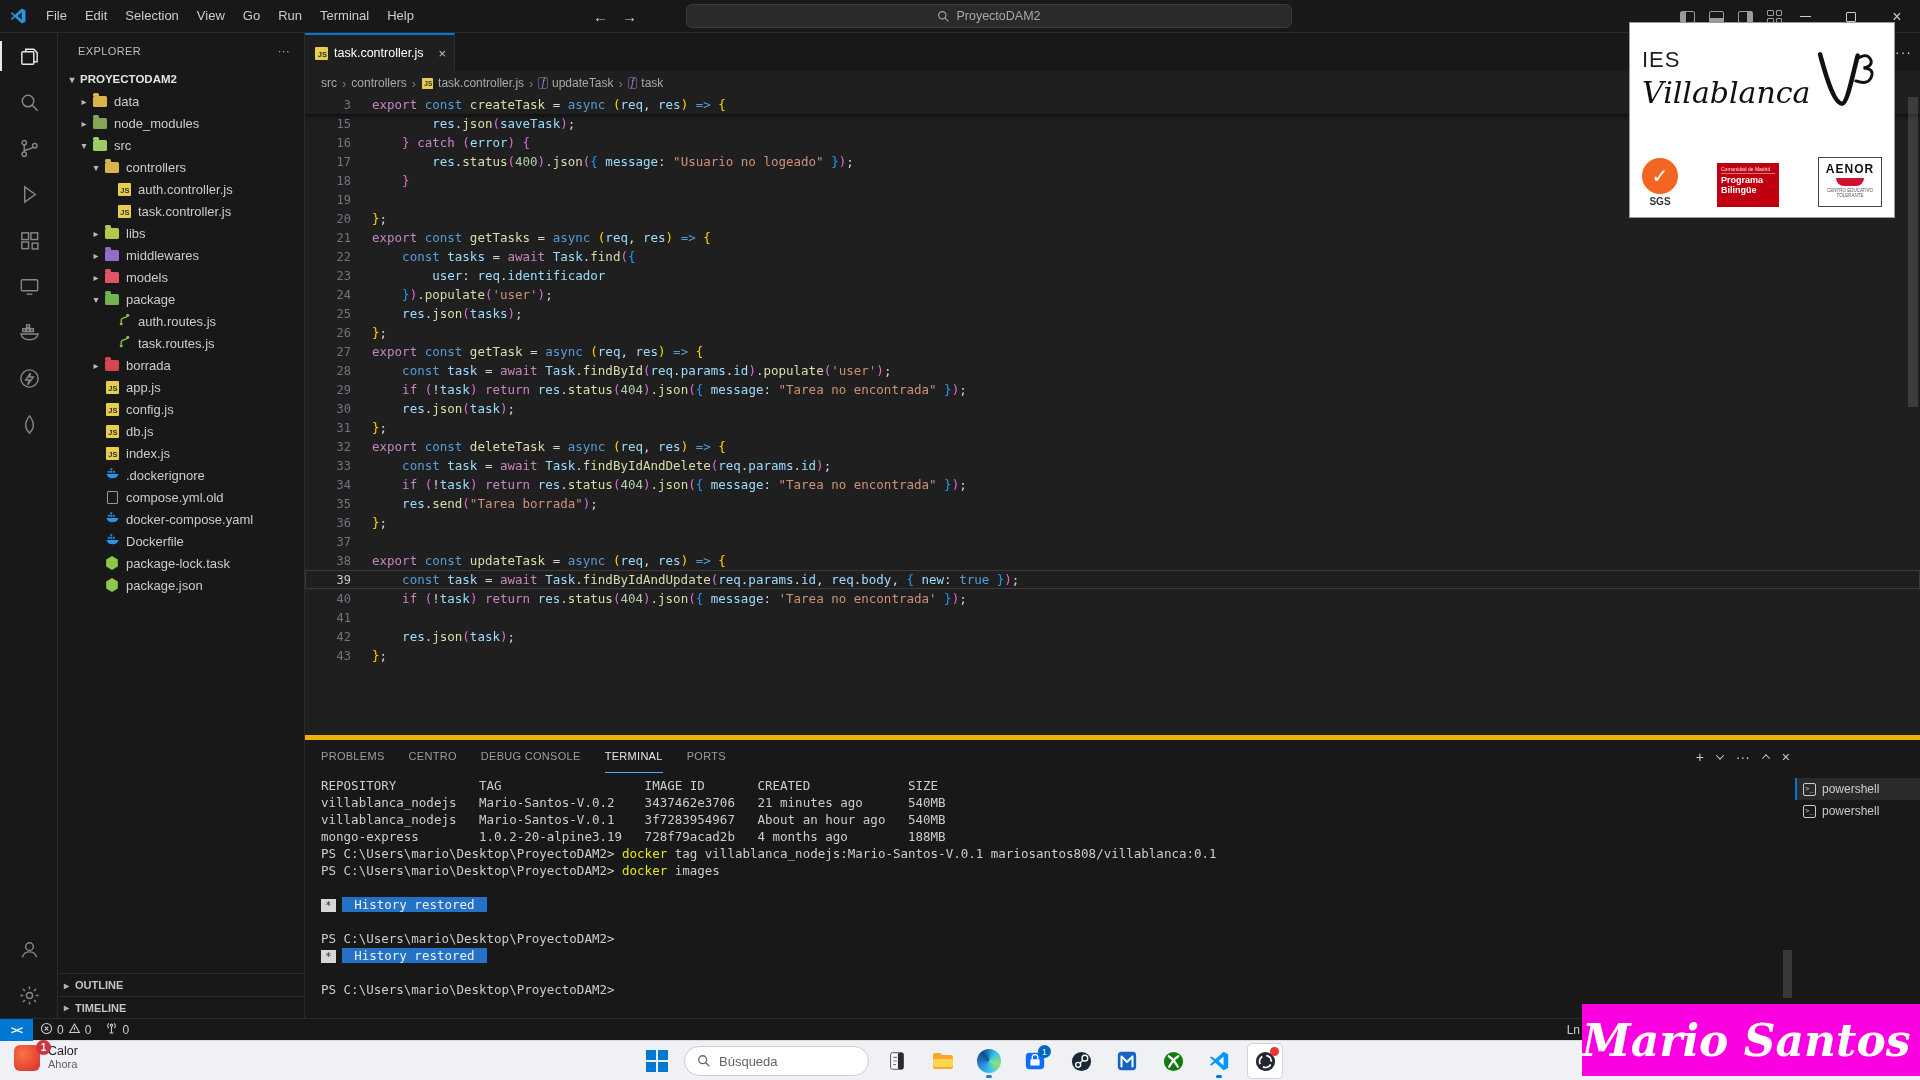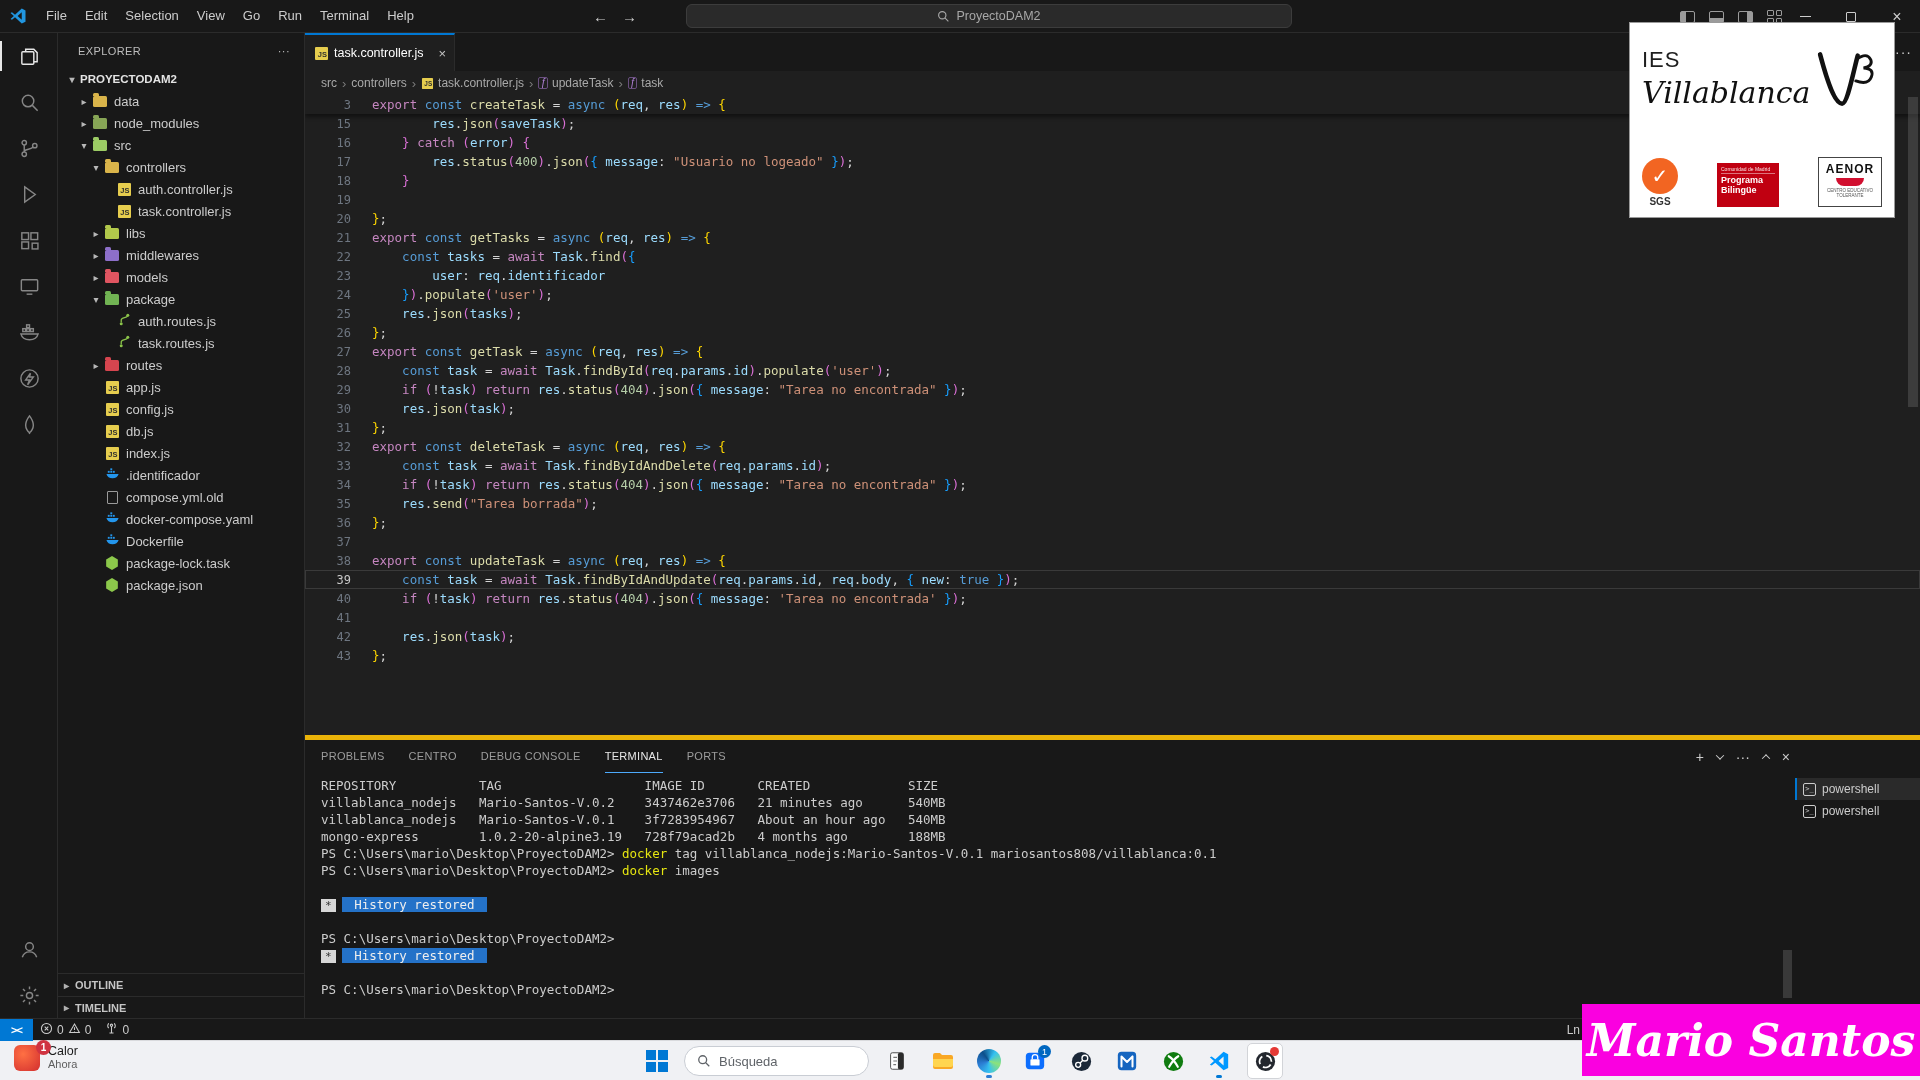--- a/index.html
+++ b/index.html
@@ -137,21 +137,21 @@
   #sgs-circle { width:36px; height:36px; border-radius:50%; background:#f26522; color:#fff; font-size:20px; display:flex; align-items:center; justify-content:center; }
   #sgs-label { font-size:10px; font-weight:bold; color:#333; }
   #bilingue-badge { width:62px; height:44px; background:#c00011; color:#fff; display:flex; flex-direction:column; padding:3px 4px; }
   #bilingue-head { font-size:5px; opacity:.9; border-bottom:1px solid rgba(255,255,255,.5); padding-bottom:1px; margin-bottom:2px; }
   #bilingue-text { font-size:9px; font-weight:bold; line-height:1.1; }
   #aenor-badge { width:64px; height:50px; background:#fff; border:1px solid #444; display:flex; flex-direction:column; align-items:center; padding-top:4px; }
   #aenor-name { font-size:12px; font-weight:bold; letter-spacing:1px; color:#111; }
   #aenor-swoosh { width:28px; height:8px; background:#d10f2f; border-radius:0 0 10px 10px; margin:2px 0; }
   #aenor-sub { font-size:4.5px; color:#555; text-align:center; line-height:1.2; }
 
-  #banner { position:absolute; left:1582px; top:1004px; width:338px; height:72px; background:#fa00e0; z-index:20; display:flex; align-items:center; justify-content:center; }
+  #banner { position:absolute; left:1582px; top:1004px; width:338px; height:72px; background:#fa00e0; z-index:20; display:flex; align-items:center; }
   #banner-text { font-family:"DejaVu Serif", serif; font-style:italic; font-weight:bold; color:#ffffff; font-size:44px; white-space:nowrap; }
 </style>
 </head>
 <body>
 
 <div id="root">
 
   <div id="titlebar">
     <svg id="vscode-logo" viewBox="0 0 24 24">
         <path fill="#2196e0" d="M17 2 8 10.2 4 7 2 8l4.5 4L2 16l2 1 4-3.2L17 22l5-2.5v-15L17 2zM17 7v10l-5.5-5L17 7z"></path>
@@ -383,21 +383,21 @@
                   <path d="M4.5 10.8V8.5c0-3 7-2 7-5" stroke="#8bc34a" stroke-width="1.4" fill="none"></path>
                 </svg></span>
             </span>
             <span>task.routes.js</span>
           </div>
           <div class="tree-row" style="padding-left: 30px;">
             <span class="chevslot">▸</span>
             <span class="ticon">
               <span class="folder" style="background: rgb(214, 69, 79);"></span>
             </span>
-            <span>routes</span>
+            <span>borrada</span>
           </div>
           <div class="tree-row" style="padding-left: 30px;">
             <span class="chevslot"></span>
             <span class="ticon">
               <span class="ficon-js">JS</span>
             </span>
             <span>app.js</span>
           </div>
           <div class="tree-row" style="padding-left: 30px;">
             <span class="chevslot"></span>
@@ -424,21 +424,21 @@
             <span class="chevslot"></span>
             <span class="ticon">
               <span class="ficon-svg"><svg viewBox="0 0 16 16">
                   <rect x="3" y="5.2" width="2" height="2" fill="#2396ed"></rect>
                   <rect x="5.7" y="5.2" width="2" height="2" fill="#2396ed"></rect>
                   <rect x="8.4" y="5.2" width="2" height="2" fill="#2396ed"></rect>
                   <rect x="5.7" y="2.5" width="2" height="2" fill="#2396ed"></rect>
                   <path d="M1.5 8.5h13c-.7 3-3.2 4.5-6.5 4.5s-5.8-1.5-6.5-4.5z" fill="#2396ed"></path>
                 </svg></span>
             </span>
-            <span>.identificador</span>
+            <span>.dockerignore</span>
           </div>
           <div class="tree-row" style="padding-left: 30px;">
             <span class="chevslot"></span>
             <span class="ticon">
               <span class="ficon-plain"></span>
             </span>
             <span>compose.yml.old</span>
           </div>
           <div class="tree-row" style="padding-left: 30px;">
             <span class="chevslot"></span>

